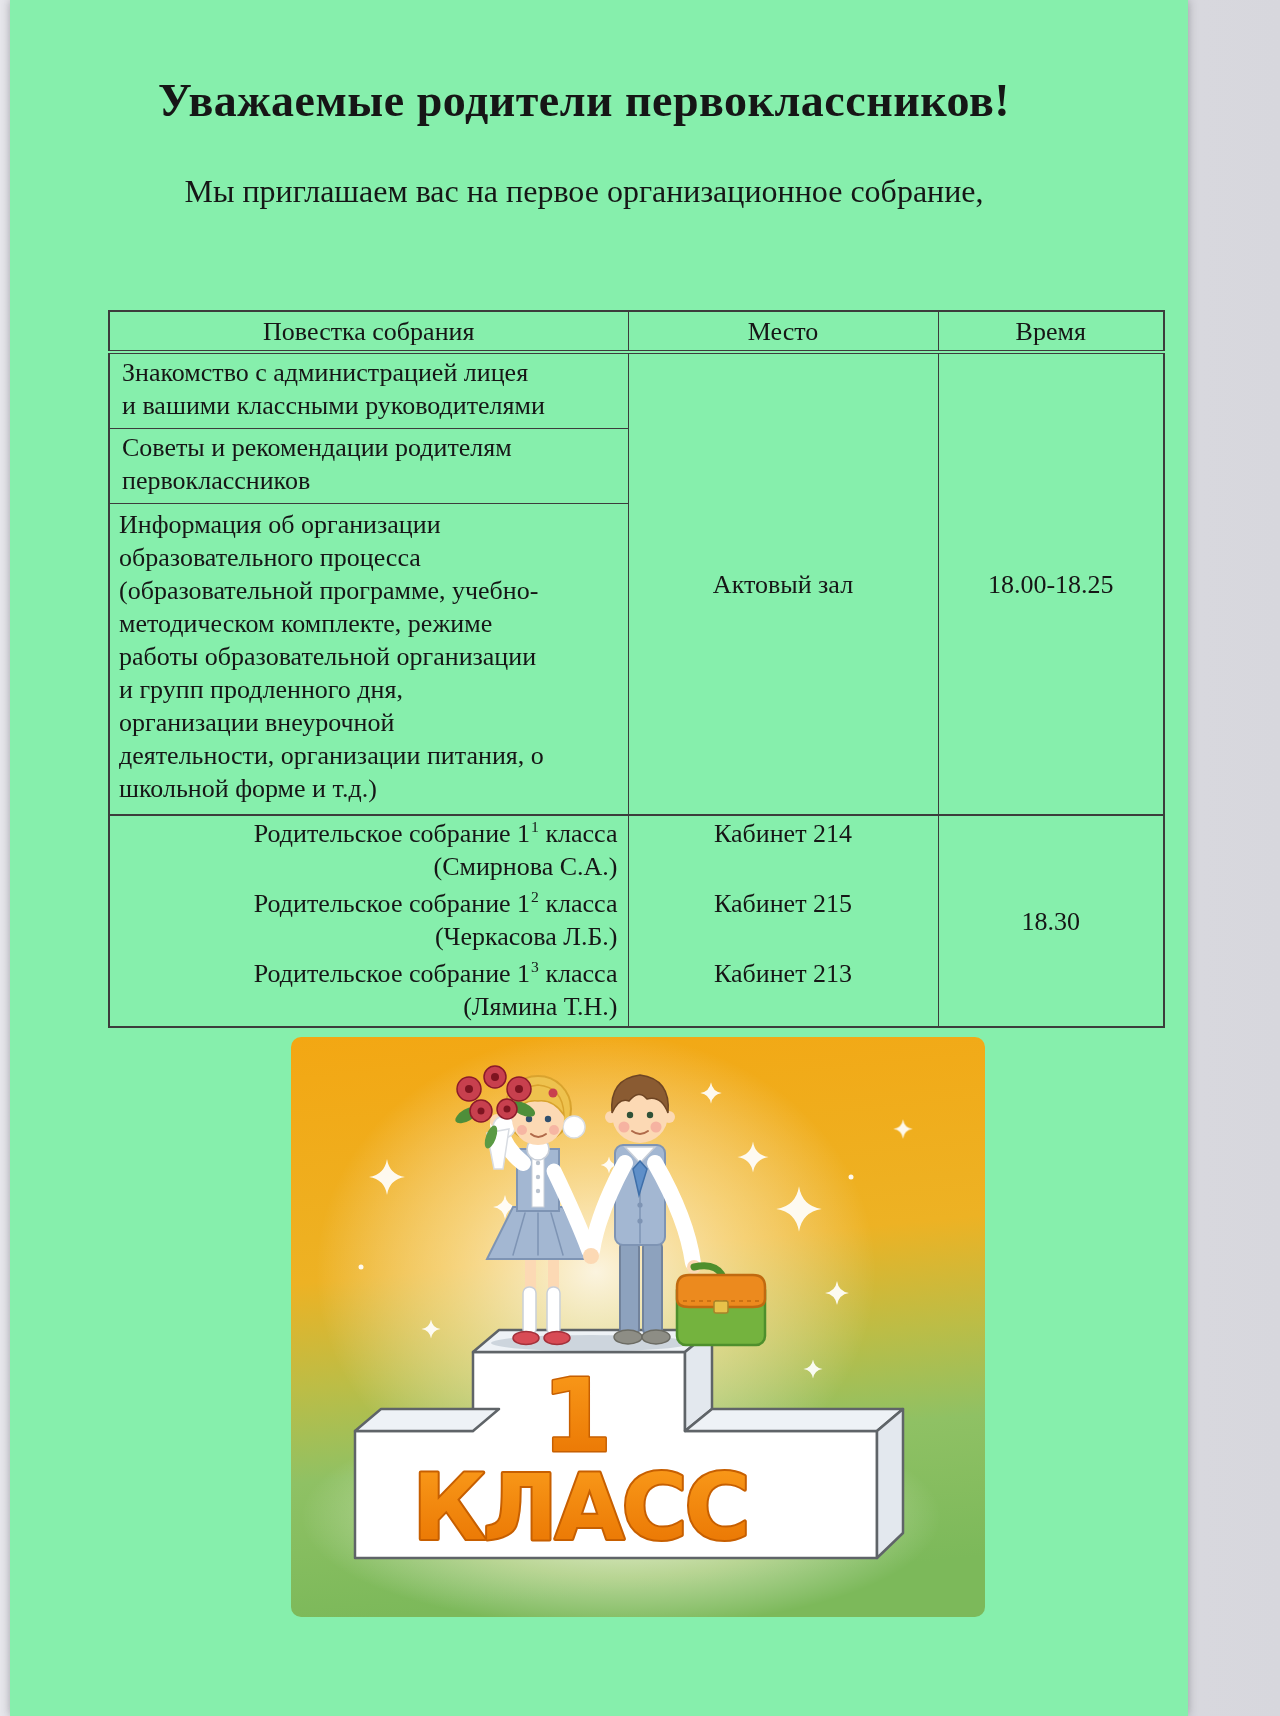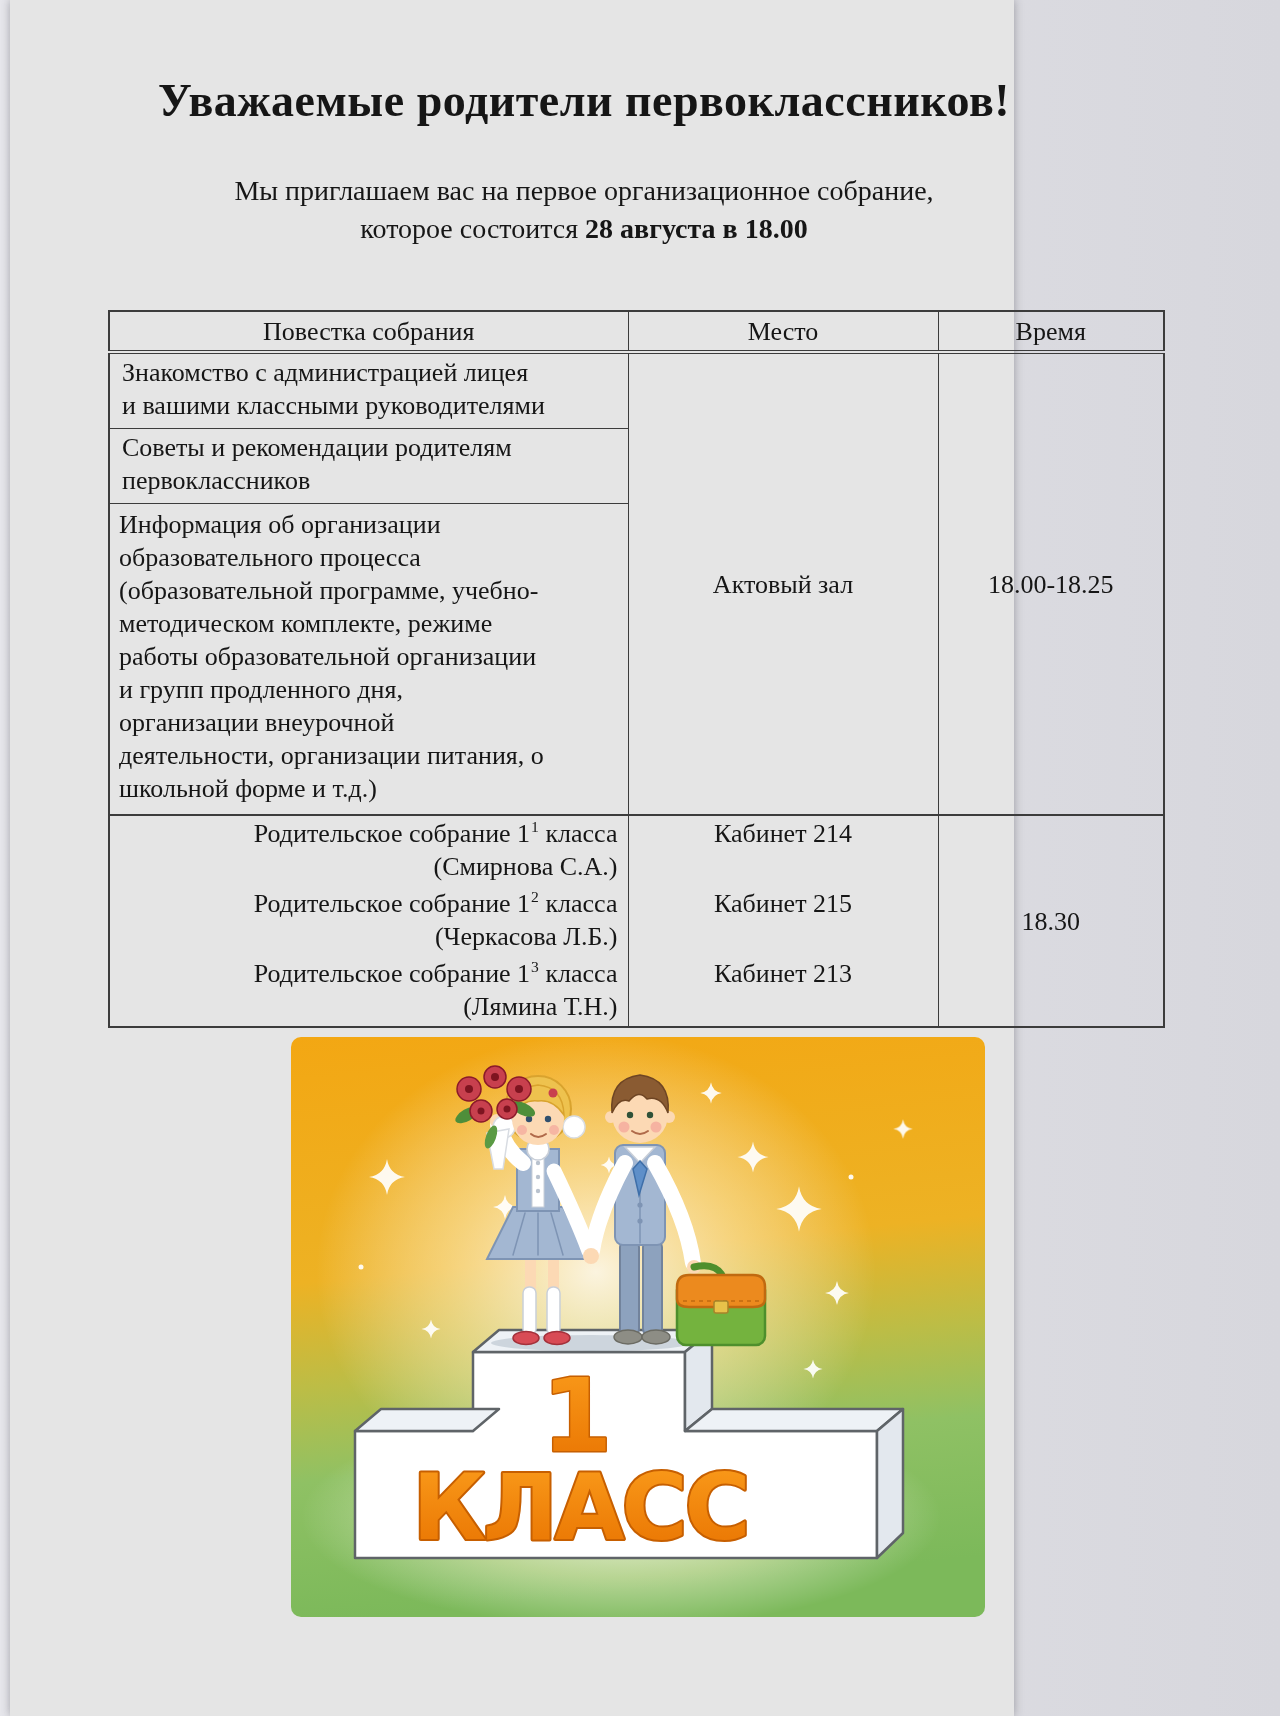--- a/index.html
+++ b/index.html
@@ -3,32 +3,32 @@
 <meta charset="utf-8">
 <style>
   html,body { margin:0; padding:0; }
   body {
     width:1280px; height:1716px; position:relative;
     background: linear-gradient(90deg,#e7e7ec 0%,#d7d7dd 100%);
     font-family:"Liberation Serif", serif; color:#161616;
     overflow:hidden;
   }
   .paper {
-    position:absolute; left:10px; top:0; width:1004px; height:1716px;
-    background:#e5e5e5;
+    position:absolute; left:10px; top:0; width:1178px; height:1716px;
+    background:#86efac;
     box-shadow:0 0 9px rgba(50,50,60,.38);
   }
   .title {
     position:absolute; top:74px; left:98px; width:952px;
     text-align:center; font-size:46px; font-weight:bold;
     letter-spacing:.5px; margin:0;
   }
   .subtitle {
     position:absolute; top:172px; left:98px; width:952px;
-    text-align:center; font-size:28px; line-height:38px;
+    text-align:center; font-size:32px; line-height:38px;
   }
   table.tbl {
     position:absolute; top:310px; left:98px;
     border-collapse:collapse; table-layout:fixed;
     width:1055px; border:2.5px solid #3c3c3c;
     font-size:26px; line-height:33px;
   }
   .tbl th, .tbl td { border:1.5px solid #3c3c3c; padding:0; }
   .tbl th {
     height:38px; font-weight:normal; text-align:center; vertical-align:middle;
@@ -55,21 +55,20 @@
 </style>
 </head>
 <body>
 
 <div class="paper">
 
   <h1 class="title">Уважаемые родители первоклассников!</h1>
 
   <div class="subtitle">
     <div>Мы приглашаем вас на первое организационное собрание,</div>
-    <div><span>которое состоится </span><b>28 августа в 18.00</b></div>
   </div>
 
   <table class="tbl">
     <colgroup>
       <col style="width:519px">
         <col style="width:310px">
         <col style="width:226px">
     </colgroup>
     <thead>
       <tr>

